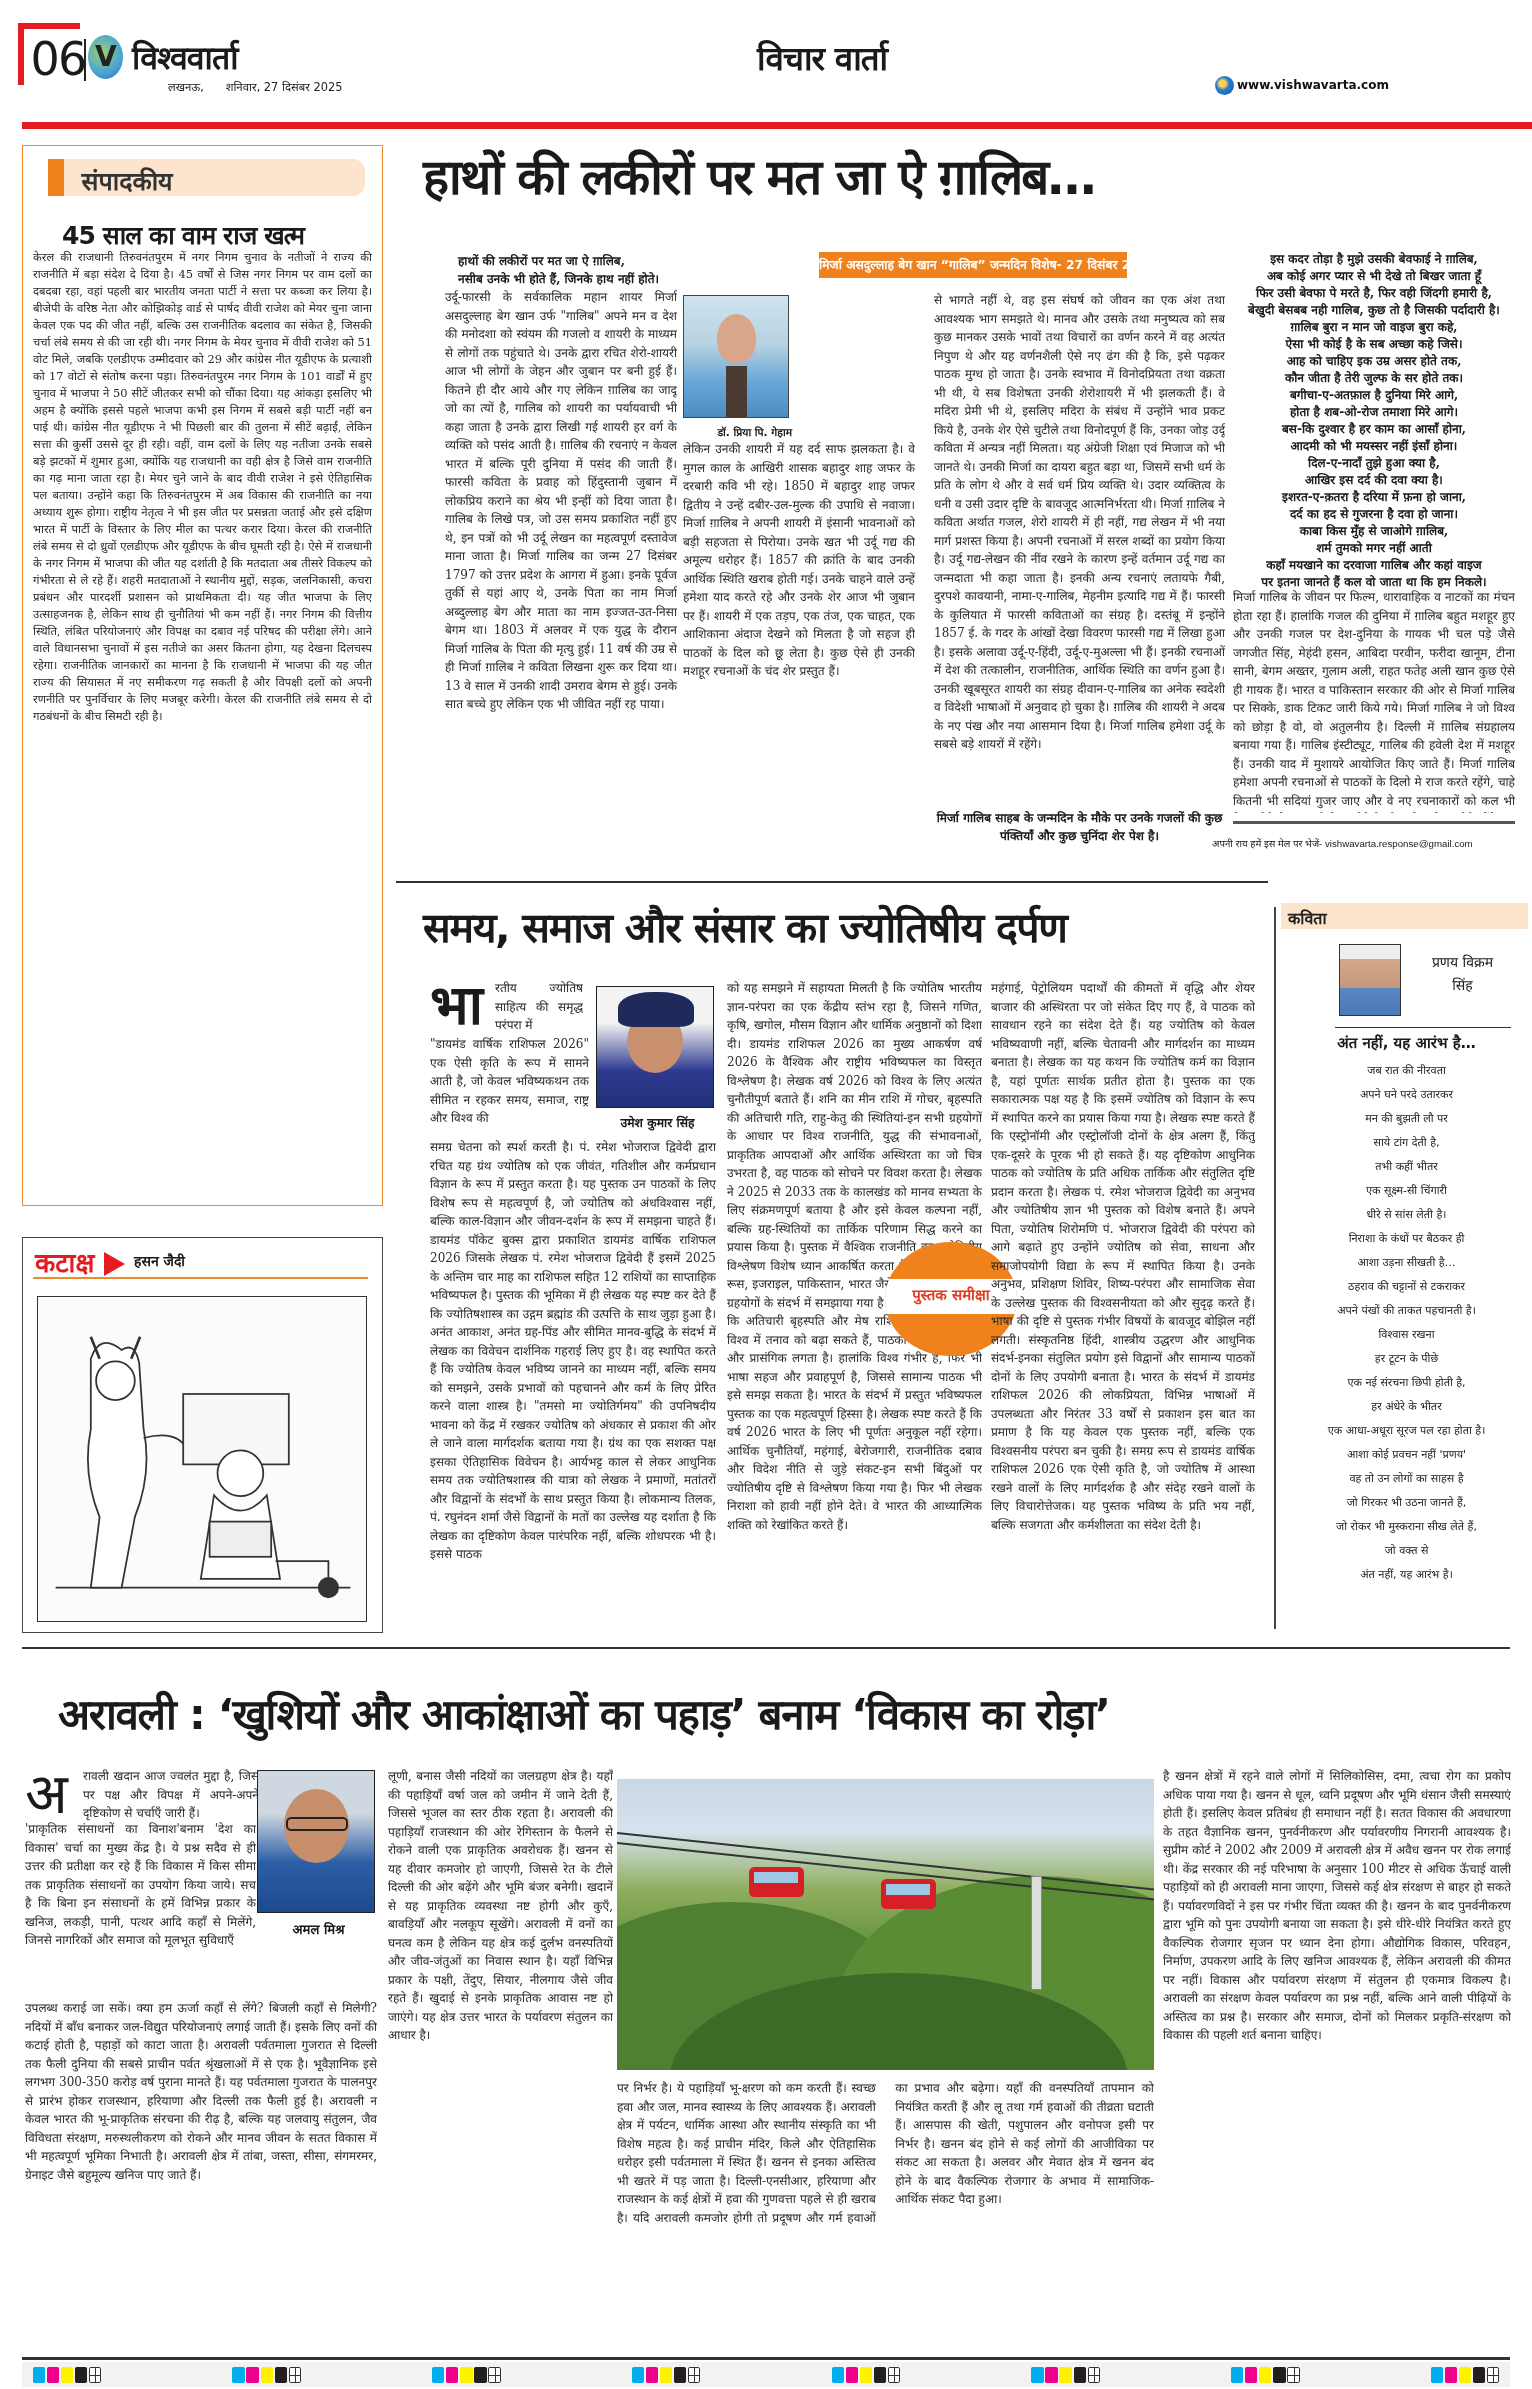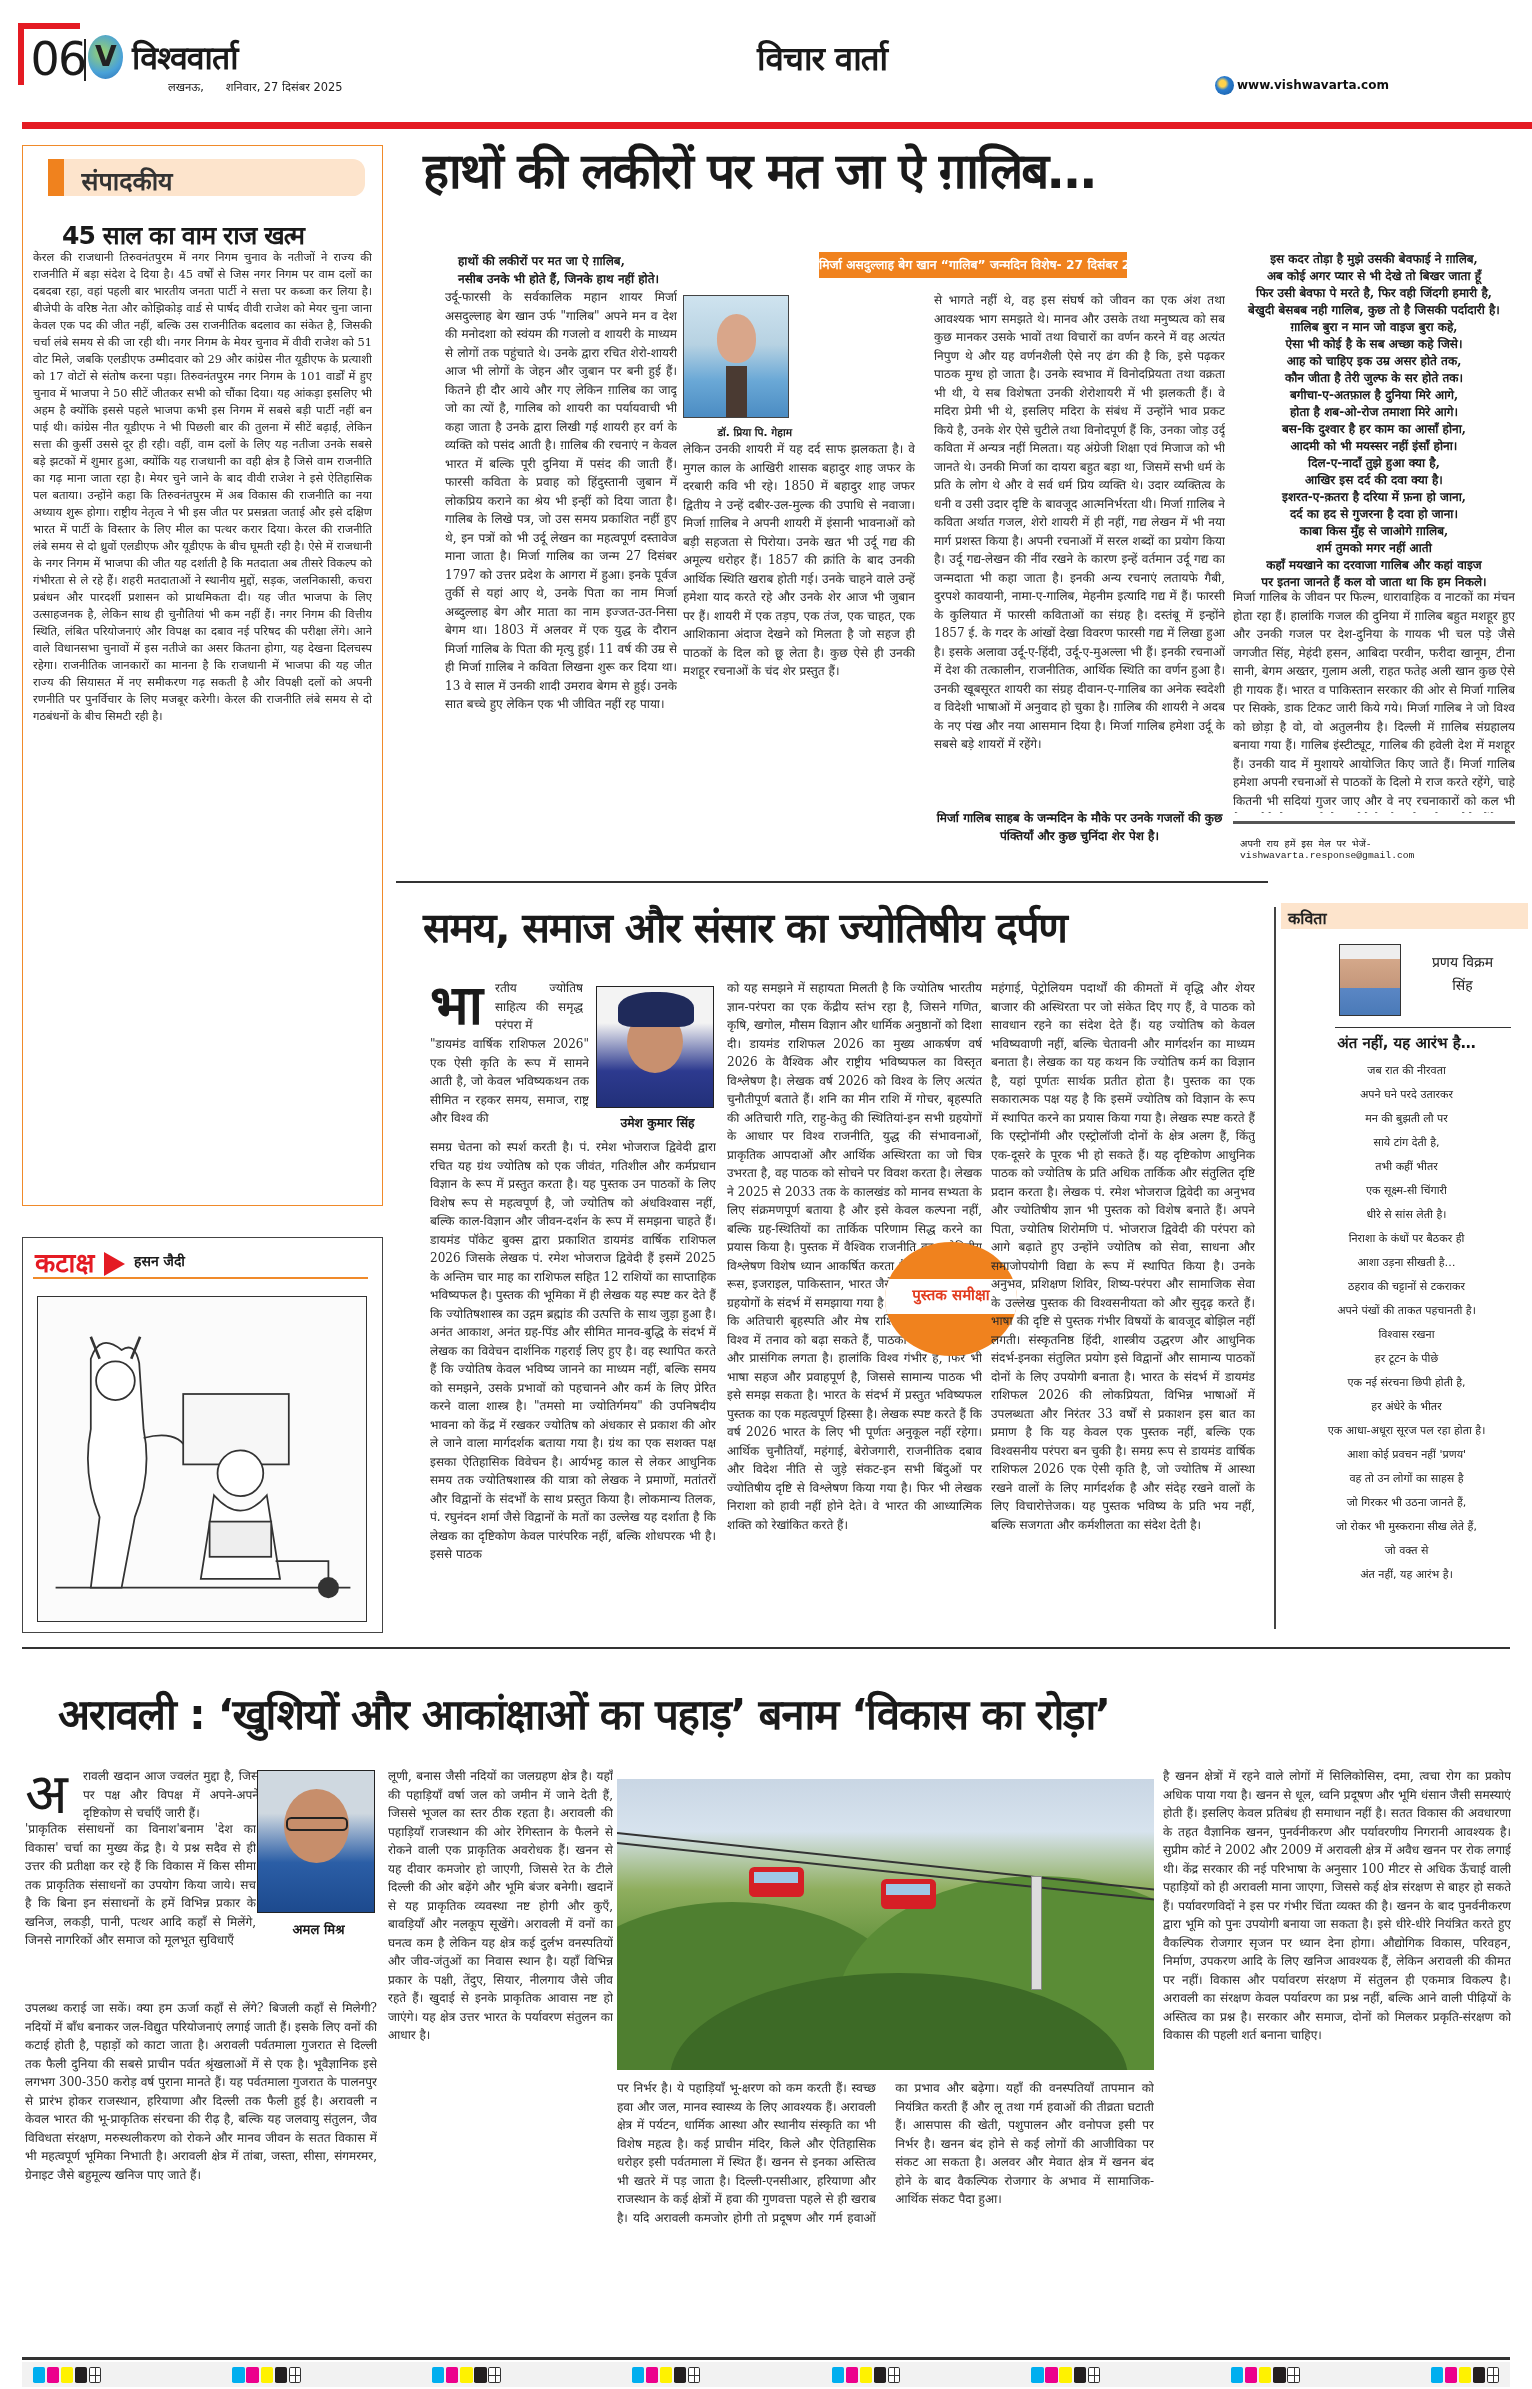--- a/index.html
+++ b/index.html
@@ -30,35 +30,35 @@
   
   #cartoon-box { left: 22px; top: 1237px; width: 361px; height: 396px; border: 1.8px solid #444; }
   #cartoon-label { left: 35px; top: 1244px; font-family: "DejaVu Sans", sans-serif; font-size: 26.4px; font-weight: 700; color: #e41b23; }
   #cartoon-arrow { left: 104px; top: 1252px; width: 0; height: 0; border-top: 12.3px solid transparent; border-bottom: 12.3px solid transparent; border-left: 21px solid #e41b23; }
   #cartoon-arrow-y { left: 100px; top: 1251px; width: 17.6px; height: 26.4px; background: #ffe600; z-index: -1; }
   #cartoon-author { left: 134px; top: 1251px; font-family: "DejaVu Sans", sans-serif; font-size: 14px; font-weight: 700; }
   #cartoon-rule { left: 33px; top: 1277px; width: 335px; height: 1.8px; background: #f08a2a; }
   #cartoon-art { left: 37px; top: 1296px; width: 330px; height: 326px; background: #fbfbfb; border: 0.9px solid #333; overflow: hidden; }
 
   
-  #ghalib-head { left: 423px; top: 136px; font-family: "DejaVu Sans", sans-serif; font-size: 49px; font-weight: 700; letter-spacing: -1.8px; white-space: nowrap; }
+  #ghalib-head { left: 423px; top: 142px; font-family: "DejaVu Sans", sans-serif; font-size: 49px; font-weight: 700; letter-spacing: -1.8px; white-space: nowrap; }
   #ghalib-couplet { left: 458px; top: 253px; width: 264px; text-align: left; font-size: 12px; font-weight: 700; line-height: 17.6px; }
   #ghalib-col1 { left: 445px; top: 288px; width: 232px; height: 572px; overflow: hidden; }
   #ghalib-photo { left: 683px; top: 295px; width: 106px; height: 123px; border: 1.8px solid #444; background: linear-gradient(180deg,#cfe3ef 0%, #b7d2e2 40%, #6aa8d6 70%, #4b8cc3 100%); overflow: hidden; }
   #ghalib-photo .face { position: absolute; left: 33px; top: 17.6px; width: 39px; height: 49px; border-radius: 50% 50% 45% 45%; background: #d9a68a; }
   #ghalib-photo .shirt { position: absolute; left: 42px; top: 70px; width: 21px; height: 53px; background: #4a3a32; }
   #ghalib-photo-cap { left: 678px; top: 425px; width: 114px; text-align: right; font-family: "DejaVu Sans", sans-serif; font-size: 10.6px; font-weight: 700; }
   #ghalib-col2 { left: 683px; top: 440px; width: 232px; height: 421px; overflow: hidden; }
   #ghalib-banner { left: 819px; top: 252px; width: 308px; height: 26.4px; background: #f0821e; color: #fff; font-family: "DejaVu Sans", sans-serif; font-size: 12.3px; font-weight: 700; line-height: 26.4px; text-align: center; white-space: nowrap; }
   #ghalib-col3 { left: 934px; top: 291px; width: 291px; height: 520px; overflow: hidden; }
   #ghalib-closing { left: 934px; top: 810px; width: 291px; text-align: center; font-size: 12px; font-weight: 700; line-height: 17.6px; }
   #ghalib-poem { left: 1233px; top: 251px; width: 282px; text-align: center; font-size: 12px; font-weight: 700; line-height: 17px; }
   #ghalib-col4 { left: 1233px; top: 588px; width: 282px; height: 225px; overflow: hidden; }
   #ghalib-rule { left: 1233px; top: 821px; width: 282px; height: 2.6px; background: #555; }
-  #ghalib-email { left: 1240px; top: 837px; font-family: Liberation Mono, monospace; font-size: 9.7px; }
+  #ghalib-email { left: 1212px; top: 837px; font-family: Liberation Sans, sans-serif; font-size: 9.7px; }
 
   
   #mid-line { left: 396px; top: 881px; width: 872px; height: 1.8px; background: #333; }
 
   
   #jyot-head { left: 423px; top: 898px; font-family: "DejaVu Sans", sans-serif; font-size: 41px; font-weight: 700; letter-spacing: -1.3px; white-space: nowrap; }
   #jyot-drop { left: 430px; top: 978px; font-family: "DejaVu Sans", sans-serif; font-size: 55px; font-weight: 700; line-height: 55px; }
   #jyot-col1a { left: 495px; top: 979px; width: 88px; height: 62px; overflow: hidden; }
   #jyot-col1 { left: 430px; top: 1035px; width: 159px; height: 101px; overflow: hidden; }
   #jyot-photo { left: 596px; top: 986px; width: 118px; height: 122px; border: 1.8px solid #222; background: linear-gradient(180deg,#f3f3f3 0%, #f3f3f3 30%, #2d3a8f 70%, #223079 100%); overflow: hidden; }

